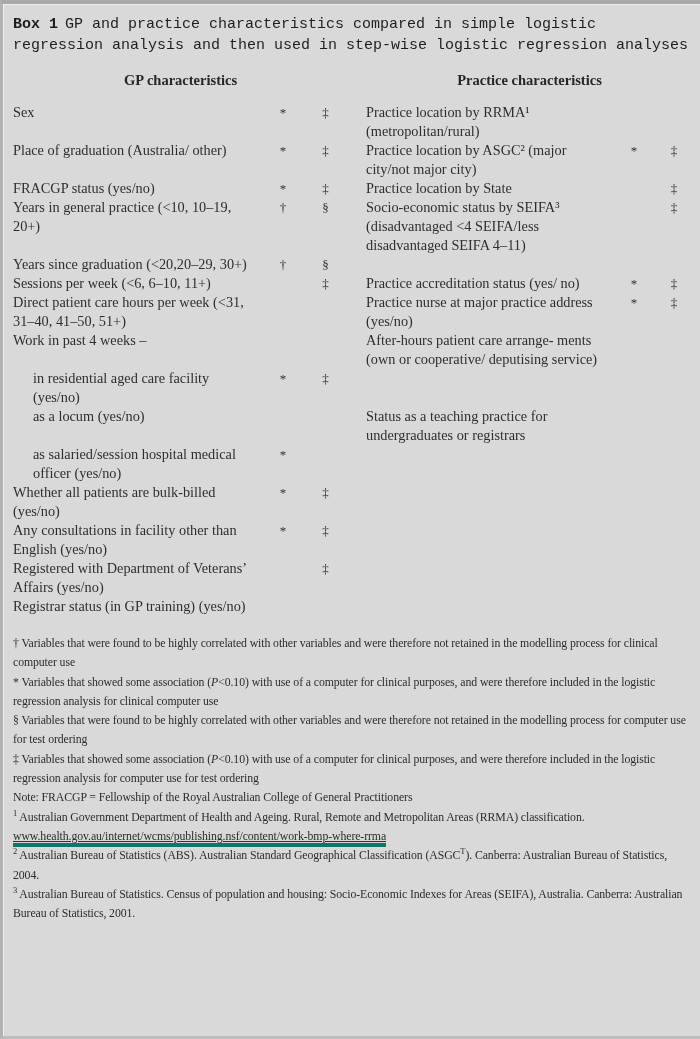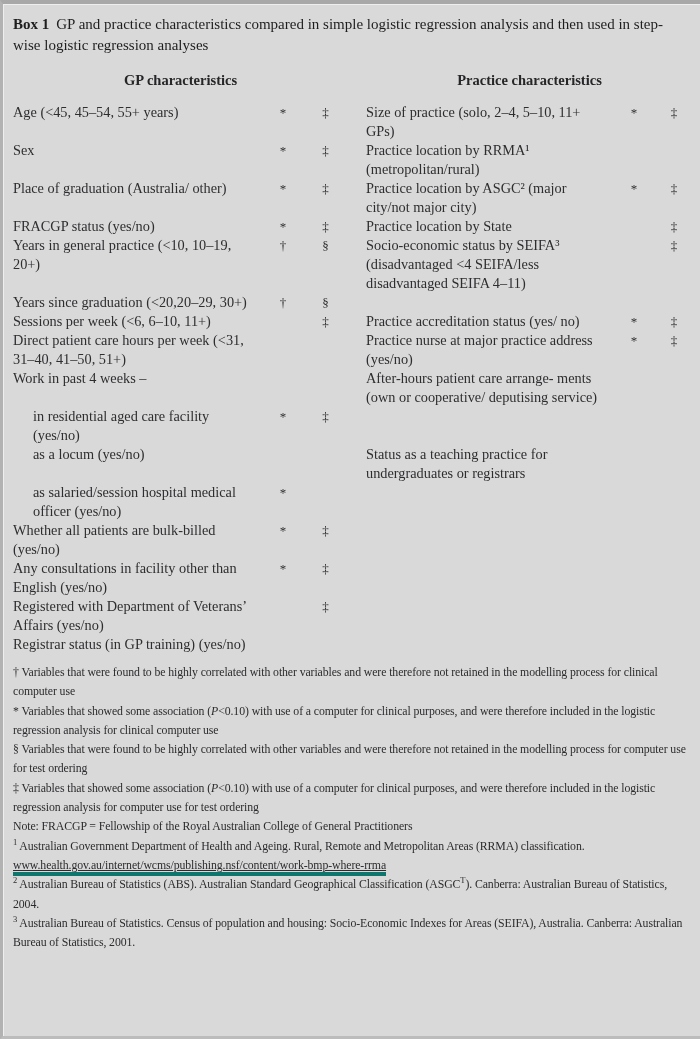--- a/index.html
+++ b/index.html
@@ -23,21 +23,21 @@
   }
   .box::after {
     content: "";
     position: absolute;
     inset: 0;
     border-top: 1px solid #eeeeee;
     border-left: 1px solid #eeeeee;
     pointer-events: none;
   }
   .title {
-    font-family: Liberation Serif, serif;
+    font-family: Liberation Mono, monospace;
     font-size: 15px;
     line-height: 21px;
     color: #1e1e1e;
     margin: 2px 0 0 2px;
     width: 676px;
   }
   .title .box-label {
     font-weight: 700;
     padding-right: 7px;
   }
@@ -68,21 +68,21 @@
     line-height: 19px;
     padding: 0;
   }
   td.lbl { padding-right: 14px; }
   td.lbl.indent { padding-left: 20px; }
   td.sym {
     text-align: center;
     font-size: 13px;
   }
   .footnotes {
-    margin: 9px 0 0 2px;
+    margin: 18px 0 0 2px;
     width: 678px;
     font-size: 11.8px;
     line-height: 19.3px;
     letter-spacing: -0.1px;
     color: #2c2c2f;
   }
   .footnotes p { margin: 0; }
   .footnotes sup {
     font-size: 8.5px;
     line-height: 0;
@@ -114,29 +114,20 @@
         <col class="c-sym-r2">
     </colgroup>
     <thead>
       <tr>
         <th colspan="3">GP characteristics</th>
         <th></th>
         <th colspan="3">Practice characteristics</th>
       </tr>
     </thead>
     <tbody id="table-body">
-  <tr class="row">
-    <td class="lbl">Age (&lt;45, 45–54, 55+ years)</td>
-    <td class="sym">*</td>
-    <td class="sym">‡</td>
-    <td class="gap"></td>
-    <td class="lbl">Size of practice (solo, 2–4, 5–10, 11+ GPs)</td>
-    <td class="sym">*</td>
-    <td class="sym">‡</td>
-  </tr>
 
   <tr class="row">
     <td class="lbl">Sex</td>
     <td class="sym">*</td>
     <td class="sym">‡</td>
     <td class="gap"></td>
     <td class="lbl">Practice location by RRMA¹ (metropolitan/rural)</td>
     <td class="sym"></td>
     <td class="sym"></td>
   </tr>

